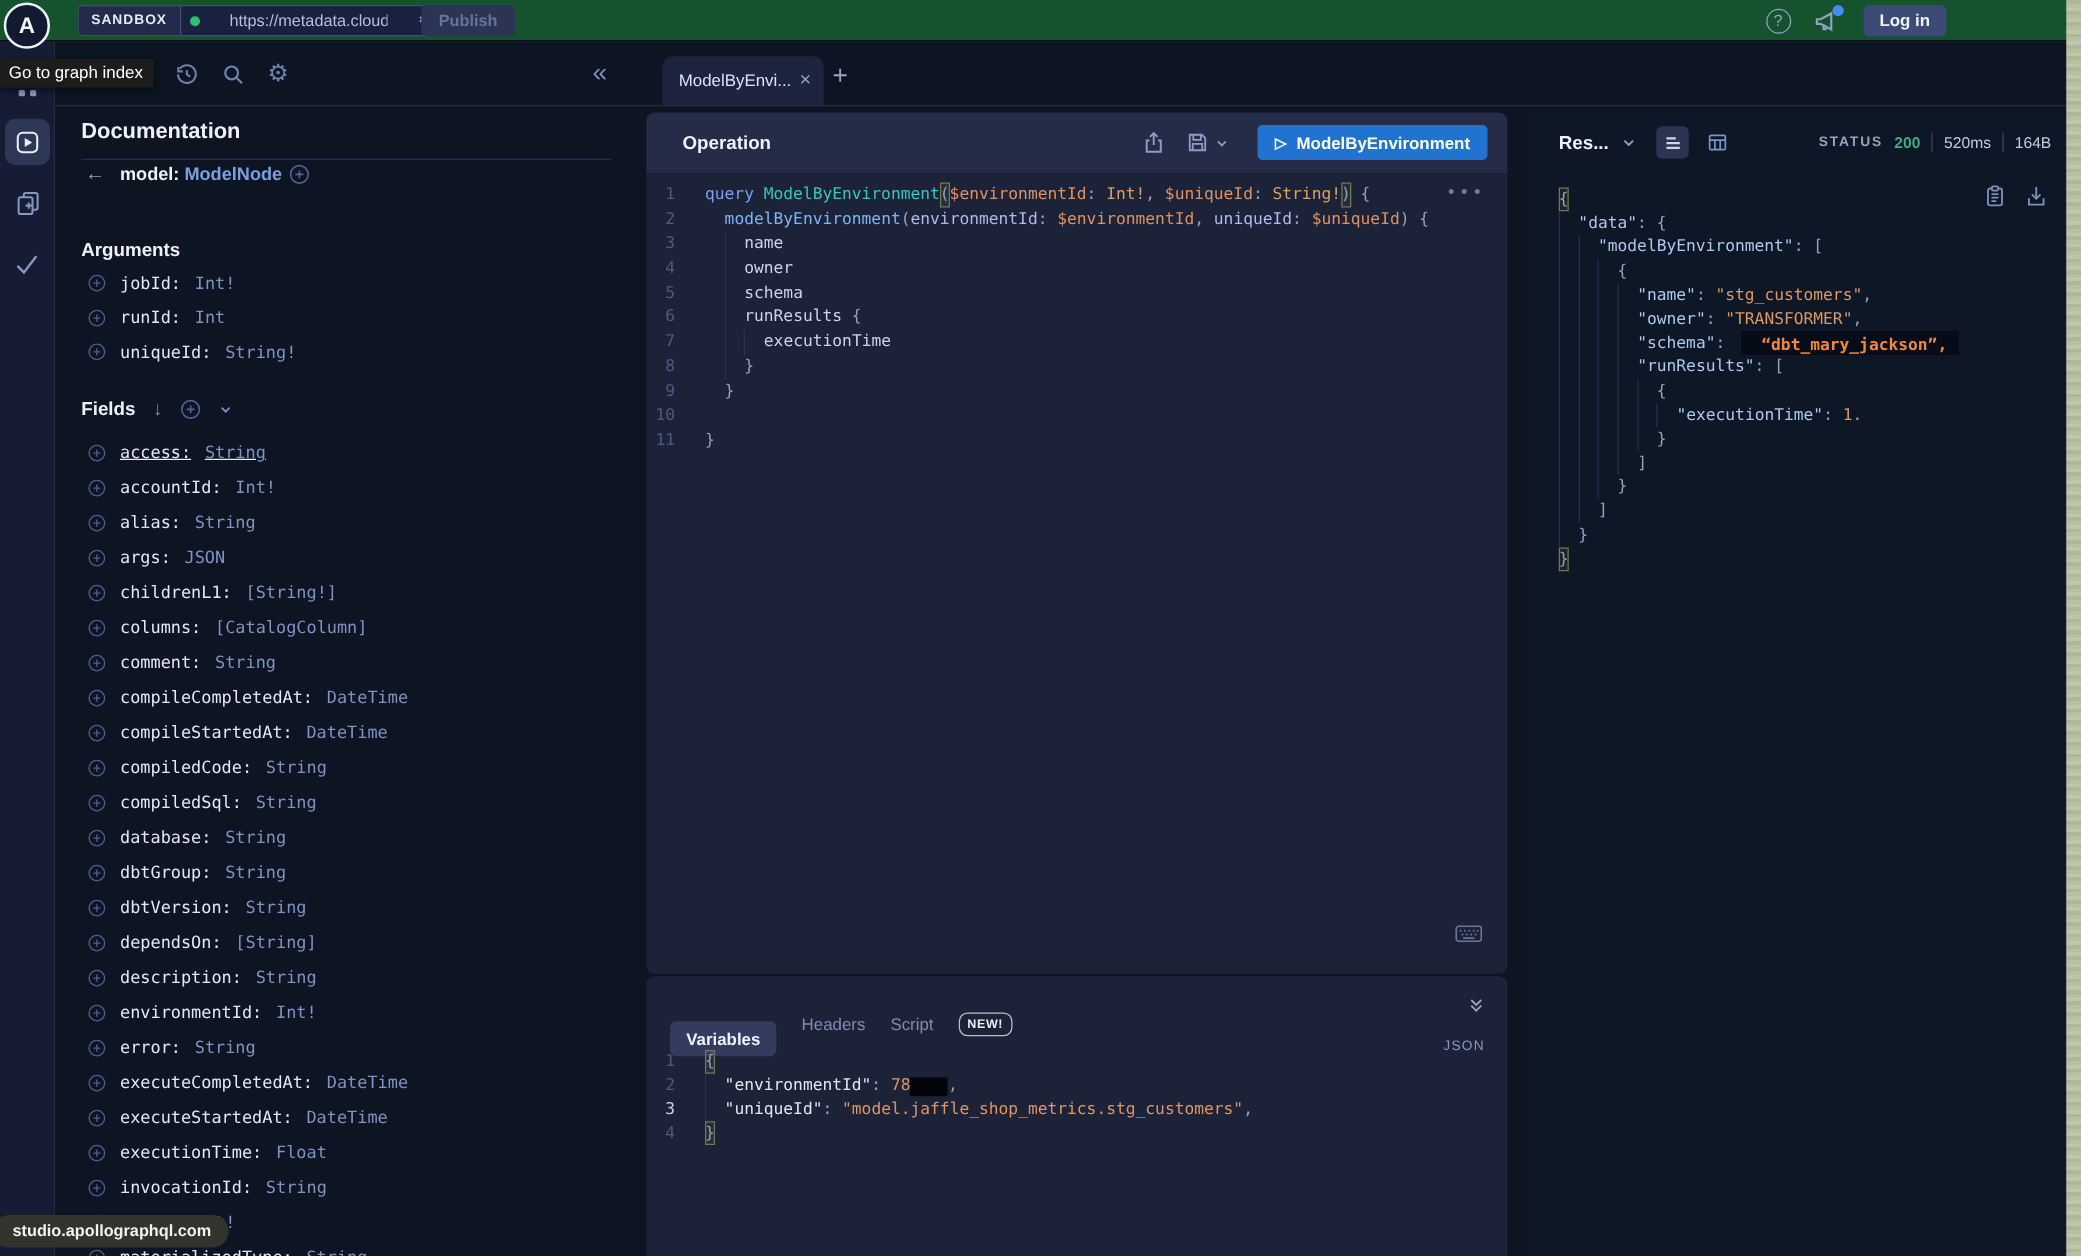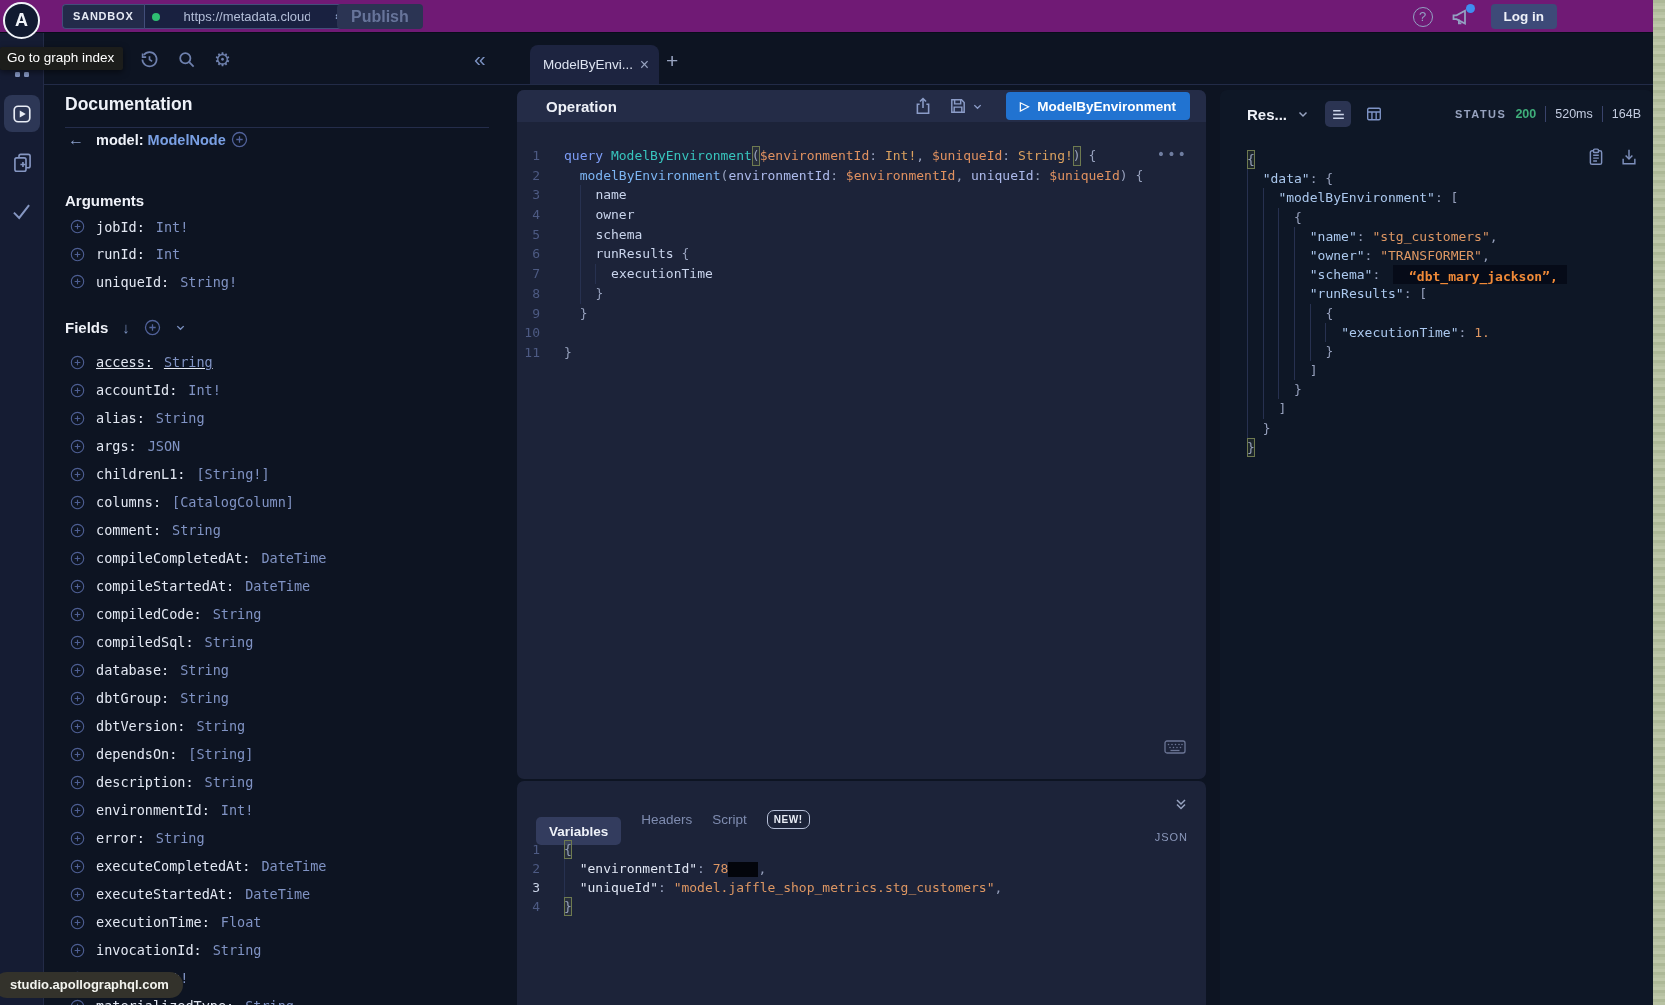--- a/index.html
+++ b/index.html
@@ -1,34 +1,34 @@
 <!DOCTYPE html>
 <html><head>
 <meta charset="utf-8">
 <style>
   * { margin:0; padding:0; box-sizing:border-box; }
   html,body { background:#0d1422; }
   #app{ position:relative; width:1665px; height:1005px; background:#0d1422;
         font-family:"Liberation Sans",sans-serif; overflow:hidden; color:#e8ecf5;}
 
   
-  .topbar{ position:absolute; left:0; top:0; width:1665px; height:33px; background:#701a75; border-bottom:1px solid #080d1a;}
+  .topbar{ position:absolute; left:0; top:0; width:1665px; height:33px; background:#14532d; border-bottom:1px solid #080d1a;}
   .logo{ position:absolute; left:3px; top:2px; width:37px; height:37px; border:2.5px solid #f0f3f8; border-radius:50%;
          background:#111a30; display:flex; align-items:center; justify-content:center; z-index:40;
          font-weight:bold; font-size:18px; color:#f0f3f8;}
   .chipgroup{ position:absolute; left:62px; top:4px; height:25px; display:flex;}
   .sandbox-chip{ background:#232b4a; border:1px solid #424e7a; border-right:none; border-radius:4px 0 0 4px;
                  font-size:11px; font-weight:bold; letter-spacing:.8px; color:#e6eaf4; padding:0 10px; line-height:23px;}
   .urlbox{ width:212px; background:#192140; border:1px solid #424e7a; border-radius:0 4px 4px 0;
            display:flex; align-items:center; gap:24px; padding:0 7px;}
   .greendot{ width:8px; height:8px; border-radius:50%; background:#2fbe72; flex:none;}
   .urltext{ font-size:13px; color:#b4bfd9; white-space:nowrap; overflow:hidden; flex:1;}
   .urlgear{ color:#8da0c8; font-size:15px; line-height:1; flex:none;}
   .publish{ position:absolute; left:337px; top:4px; height:25px; background:#2b3453; border-radius:4px;
-            color:#67749a; font-size:16px; font-weight:bold; padding:0 14px; line-height:25px;}
+            color:#67749a; font-size:13px; font-weight:bold; padding:0 14px; line-height:25px;}
   .topright{ position:absolute; right:108px; top:0; height:33px; display:flex; align-items:center; gap:18px;}
   .helpicon{ width:20px; height:20px; border:1.5px solid #93a1c2; border-radius:50%; color:#93a1c2;
              font-size:13px; display:flex; align-items:center; justify-content:center;}
   .mega{ position:relative; width:22px; height:20px; color:#93a1c2;}
   .megadot{ position:absolute; right:-2px; top:-3px; width:9px; height:9px; border-radius:50%; background:#3f8ef0;}
   .login{ background:#3d4a78; border-radius:4px; color:#eef1f8; font-size:13.5px; font-weight:bold; padding:5px 13px;}
 
   
   .rail{ position:absolute; left:0; top:33px; width:44px; height:972px; background:#151c33; border-right:1px solid #232b47;}
   .rail .sel{ position:absolute; left:4px; top:62px; width:36px; height:37px; background:#2d3756; border-radius:8px;
@@ -64,21 +64,21 @@
   .ftype{ color:#8093c4; white-space:pre;}
 
   
   .tab{ position:absolute; left:530px; top:45px; width:129px; height:39px; background:#1d2440; border-radius:8px 8px 0 0;
         display:flex; align-items:center; padding:0 10px 0 13px; gap:6px;}
   .tab-title{ flex:1; font-size:13.5px; color:#dde3f0; white-space:nowrap; overflow:hidden;}
   .tab-x{ color:#97a3c0; font-size:16px; line-height:1;}
   .newtab{ position:absolute; left:666px; top:49px; color:#97a3c0; font-size:21px; font-weight:300;}
 
   .oppanel{ position:absolute; left:517px; top:90px; width:689px; height:689px; background:#1c2339; border-radius:7px; overflow:hidden;}
-  .ophead{ height:32px; background:#242c47; display:flex; align-items:center; padding:0 16px 0 29px; gap:17px;}
+  .ophead{ height:48px; background:#242c47; display:flex; align-items:center; padding:0 16px 0 29px; gap:17px;}
   .ophead .t{ font-size:15px; font-weight:bold; color:#eef1f8; flex:1;}
   .hicon{ color:#8b9cc8; display:flex; align-items:center;}
   .runbtn{ background:#2173d1; border-radius:4px; height:28px; display:flex; align-items:center; gap:8px;
            padding:0 14px; color:#fff; font-size:13.5px; font-weight:bold; margin-left:6px;}
   .runbtn .tri{ font-size:12px;}
   .codearea{ position:absolute; left:0; top:48px; right:0; bottom:0; font-family:"DejaVu Sans Mono",monospace;
              font-size:13px; padding-top:8px;}
   .cl{ display:flex; align-items:stretch; white-space:pre;}
   .codearea .cl{ height:19.7px; line-height:19.7px;}
   .gut{ flex:none; width:39px; text-align:right; padding-right:16px; color:#4d5a83;}

